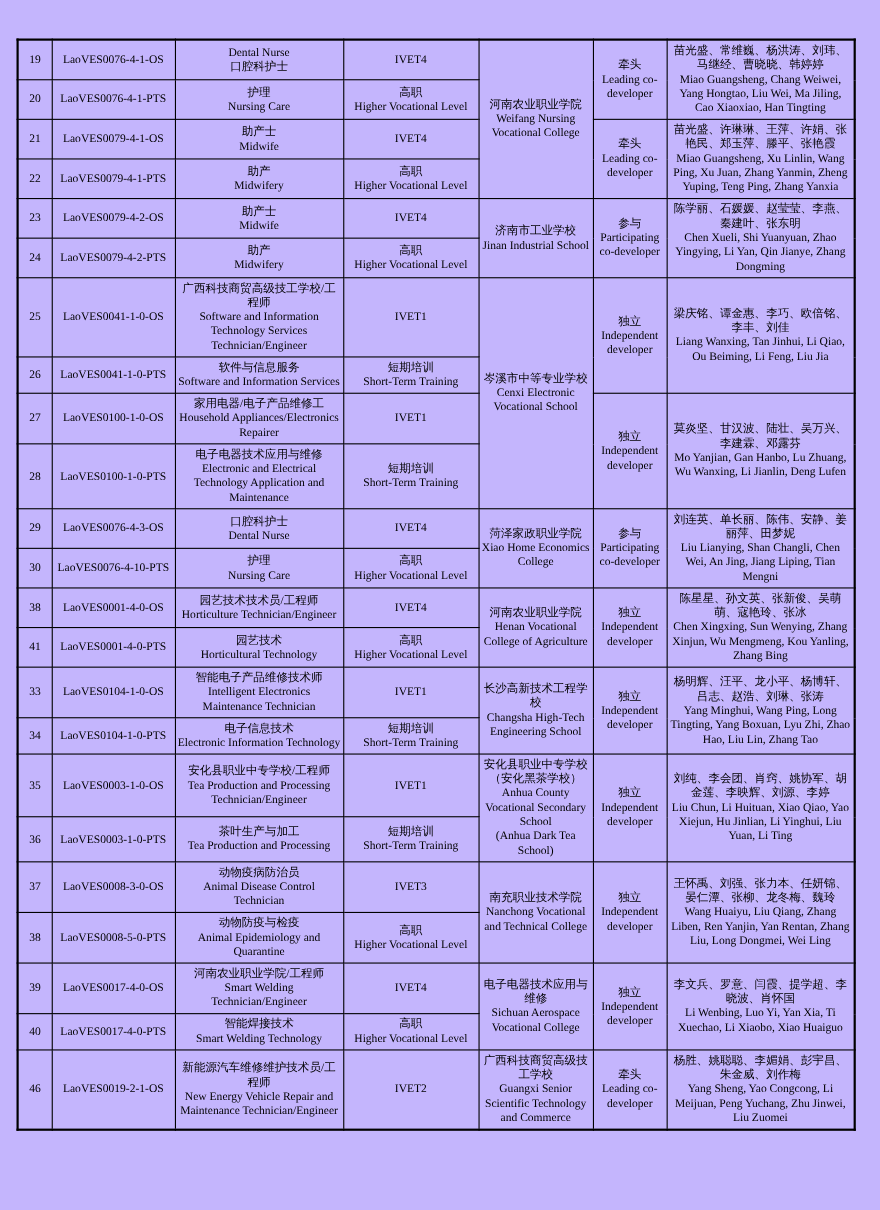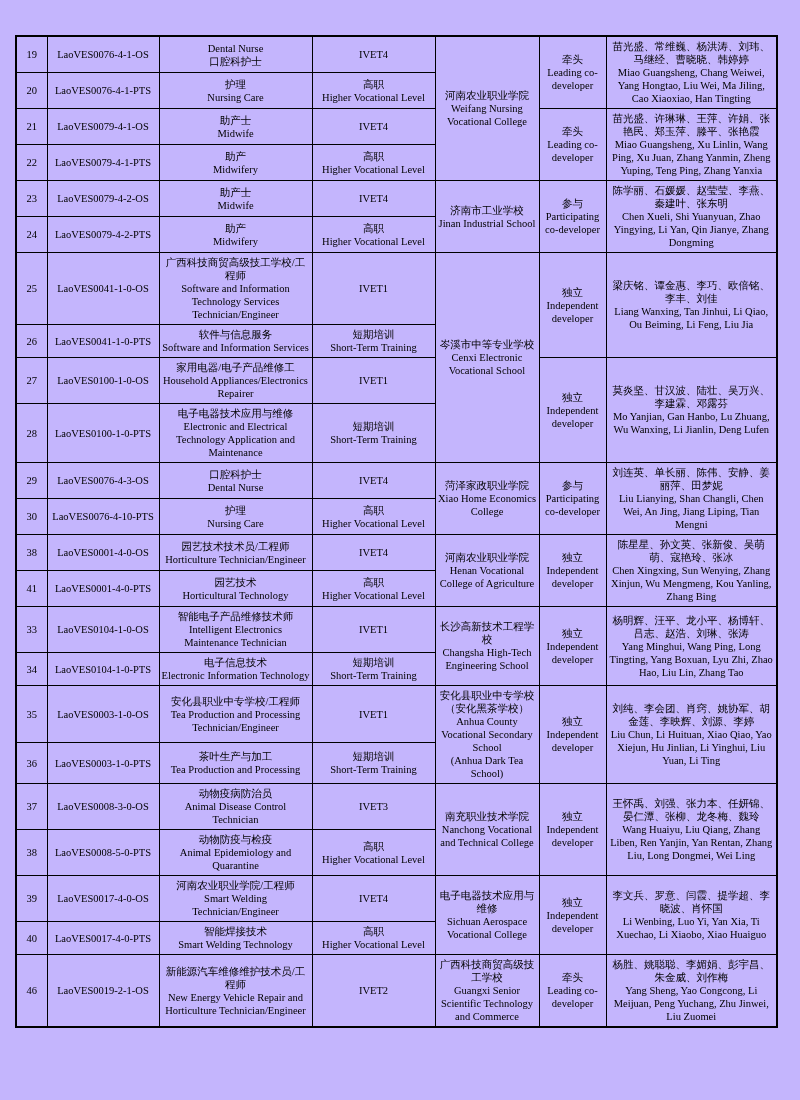--- a/index.html
+++ b/index.html
@@ -442,21 +442,21 @@
           <td class="c-level">
             <div class="blk">高职</div>
             <div class="blk">Higher Vocational Level</div>
           </td>
         </tr>
         <tr>
           <td class="c-no">46</td>
           <td class="c-code">LaoVES0019-2-1-OS</td>
           <td class="c-name">
             <div class="blk">新能源汽车维修维护技术员/工程师</div>
-            <div class="blk">New Energy Vehicle Repair and Horticulture Technician/Engineer</div>
+            <div class="blk">New Energy Vehicle Repair and Maintenance Technician/Engineer</div>
           </td>
           <td class="c-level">
             <div class="blk">IVET2</div>
           </td>
           <td class="c-school">
             <div class="blk">广西科技商贸高级技工学校</div>
             <div class="blk">Guangxi Senior Scientific Technology and Commerce</div>
           </td>
           <td class="c-role">
             <div class="blk">牵头</div>

